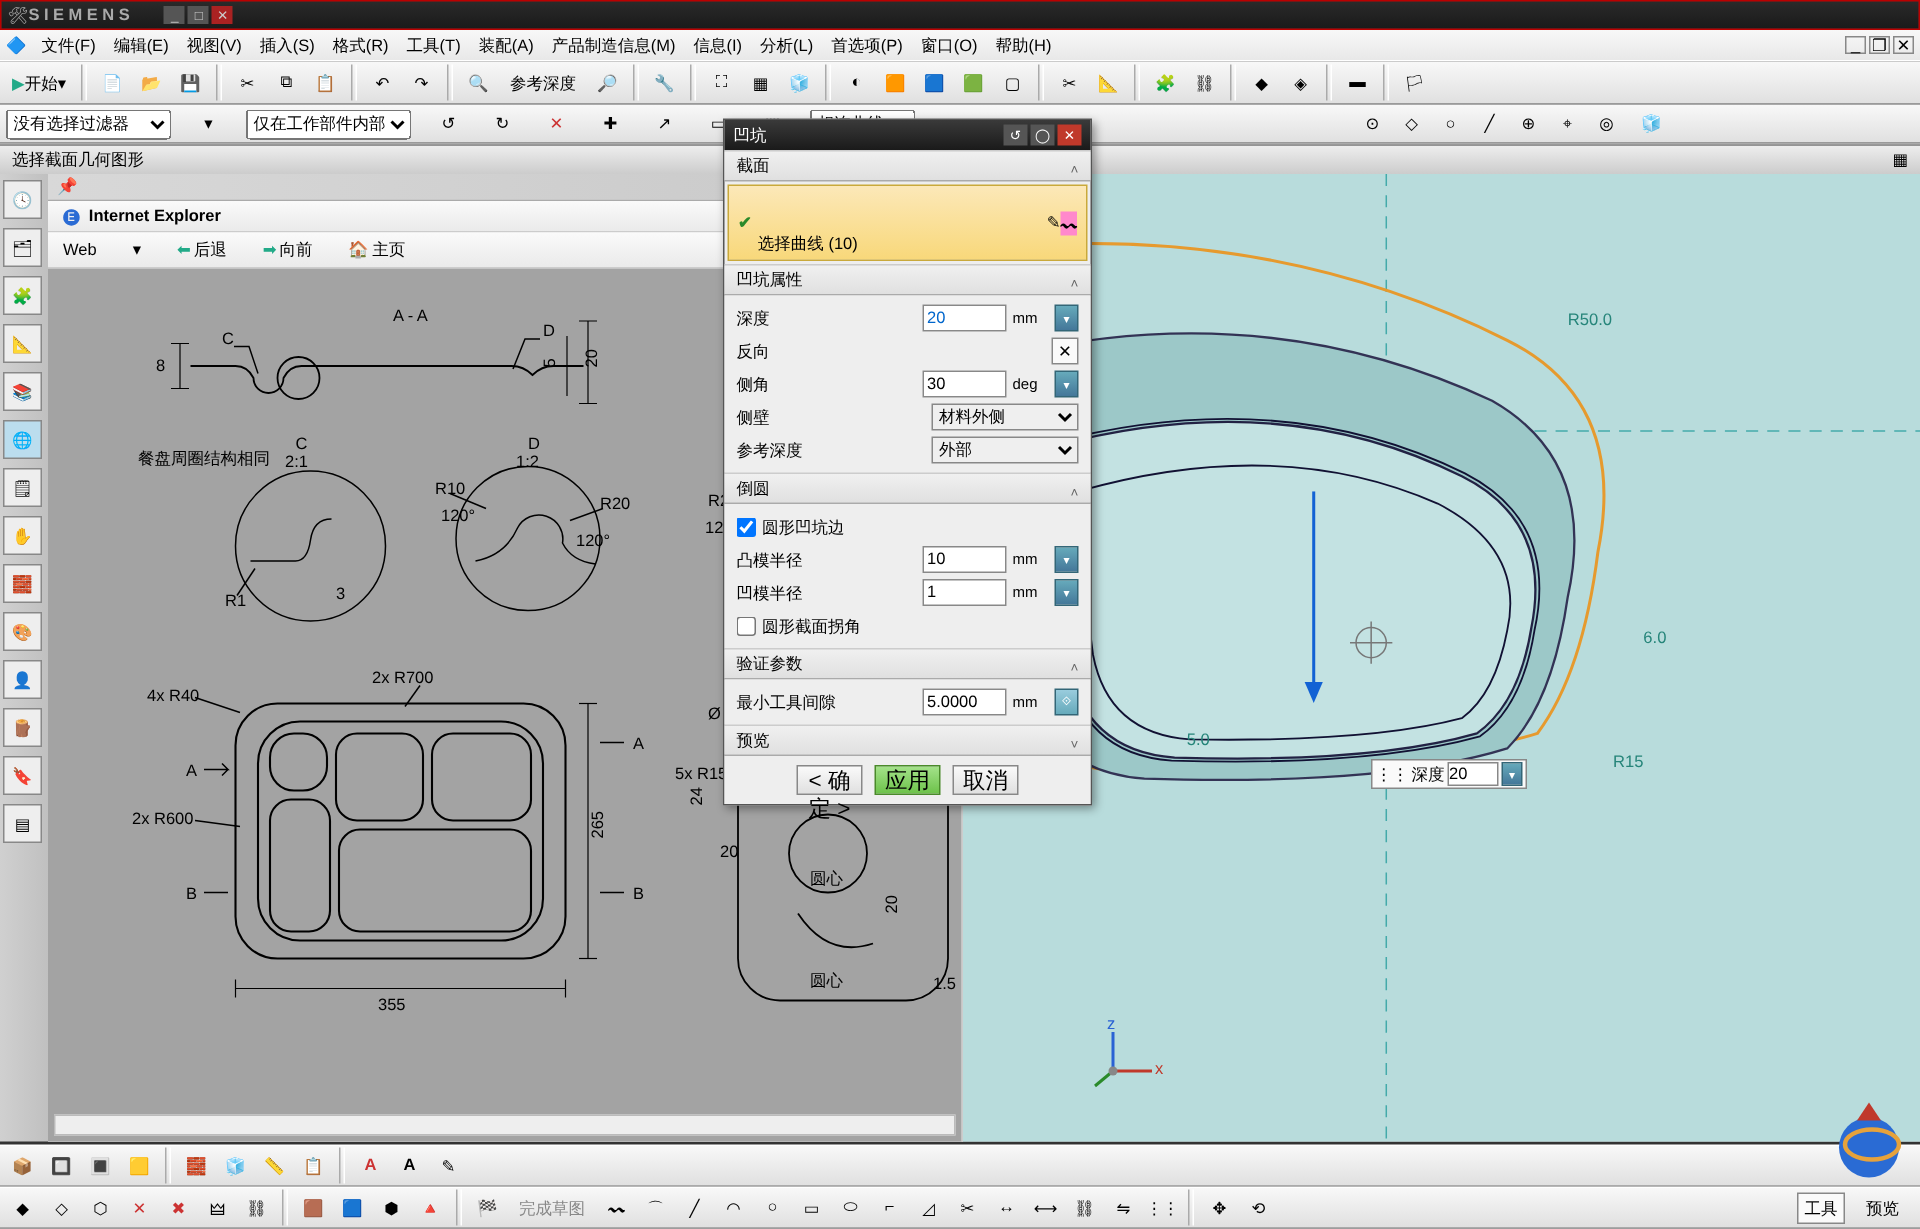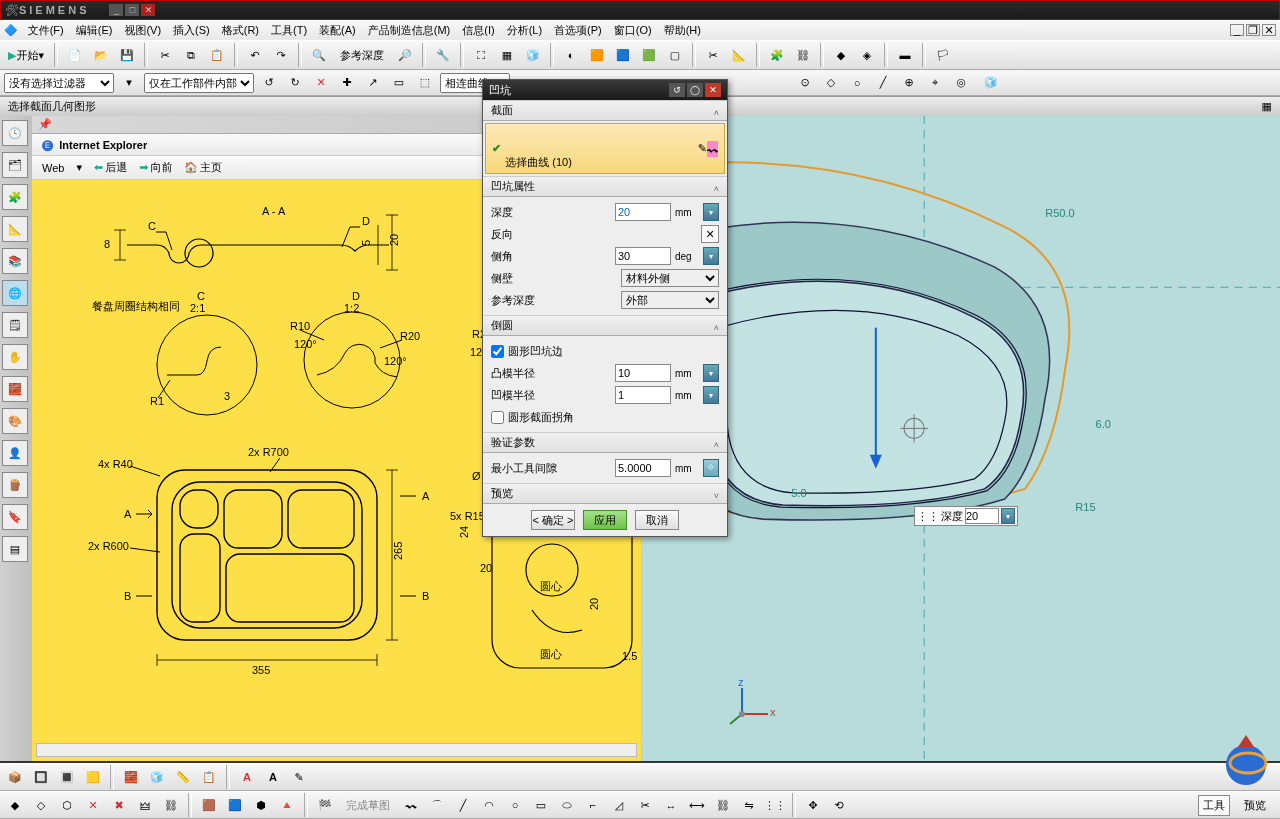--- a/index.html
+++ b/index.html
@@ -10,52 +10,52 @@
 .winbtns { display: flex; gap: 2px; }
 .winbtns span { width: 14px; height: 12px; background: #555; display: inline-flex; align-items: center; justify-content: center; color: #ccc; cursor: pointer; font-size: 9px; }
 .menubar { background: linear-gradient(#f8f8f8, #e8e8e8); height: 20px; display: flex; align-items: center; padding: 0 4px; }
 .menubar .menu-item { padding: 2px 6px; cursor: pointer; }
 .mdibtns { margin-left: auto; display: flex; gap: 2px; }
 .mdibtns span { width: 14px; height: 12px; border: 1px solid #888; display: inline-flex; align-items: center; justify-content: center; cursor: pointer; }
 .toolbar { background: linear-gradient(#f8f8f8, #e0e0e0); height: 30px; display: flex; align-items: center; padding: 0 4px; border-top: 1px solid #fff; border-bottom: 1px solid #aaa; gap: 4px; }
 .toolbar .sep { width: 4px; height: 24px; border-left: 1px solid #aaa; border-right: 1px solid #fff; margin: 0 2px; }
 .tb-btn { width: 22px; height: 22px; display: inline-flex; align-items: center; justify-content: center; cursor: pointer; border: 1px solid transparent; }
 .start-btn { display: flex; align-items: center; cursor: pointer; padding: 0 4px; }
-.selbar { background: linear-gradient(#f8f8f8, #e0e0e0); height: 26px; display: flex; align-items: center; padding: 0 4px; gap: 4px; border-bottom: 1px solid #aaa; }
+.selbar { background: linear-gradient(#f8f8f8, #e0e0e0); height: 26px; display: flex; align-items: center; padding: 0 4px; gap: 14px; border-bottom: 1px solid #aaa; }
 .selbar select { font-size: 11px; height: 20px; }
 .statusbar { background: linear-gradient(#eee, #ccc); height: 20px; display: flex; align-items: center; padding: 0 8px; border-top: 1px solid #999; font-size: 11px; }
 .main-area { display: flex; position: absolute; top: 116px; left: 0; right: 0; bottom: 58px; }
 .side-palette { width: 32px; background: linear-gradient(90deg, #d0d0d0, #c0c0c0); display: flex; flex-direction: column; padding: 4px 2px; gap: 6px; }
 .side-palette .pal-btn { width: 26px; height: 26px; border: 1px solid #888; background: #eee; display: flex; align-items: center; justify-content: center; cursor: pointer; }
 .workspace { flex: 1; display: flex; background: #fff; }
 .left-panel { width: 610px; background: #fff; border-right: 1px solid #ccc; display: flex; flex-direction: column; }
 .ie-header { background: linear-gradient(#fafafa, #eaeaea); padding: 4px 10px; display: flex; align-items: center; gap: 6px; border-bottom: 1px solid #ccc; }
-.ie-navbar { background: linear-gradient(#fafafa, #eaeaea); padding: 4px 10px; display: flex; align-items: center; gap: 12px; border-bottom: 1px solid #ccc; }
+.ie-navbar { background: linear-gradient(#fafafa, #eaeaea); padding: 4px 10px; display: flex; align-items: center; gap: 24px; border-bottom: 1px solid #ccc; }
 .ie-navbar .nav-btn { cursor: pointer; display: flex; align-items: center; gap: 2px; }
-.drawing-area { flex: 1; background: #fde047; position: relative; overflow: hidden; }
+.drawing-area { flex: 1; background: #a3a3a3; position: relative; overflow: hidden; }
 .model-area { flex: 1; background: #b3d9d9; position: relative; overflow: hidden; }
 .dialog { position: absolute; top: 79px; left: 482px; width: 246px; background: #eee; border: 1px solid #555; box-shadow: 2px 2px 6px rgba(0,0,0,0.4); z-index: 100; }
 .dlg-title { background: linear-gradient(#3a3a3a, #1a1a1a); color: #fff; height: 20px; display: flex; align-items: center; padding: 0 6px; }
 .dlg-title .t { flex: 1; }
 .dlg-title .dlg-btn { width: 16px; height: 14px; background: #c0392b; margin-left: 2px; display: flex; align-items: center; justify-content: center; cursor: pointer; font-size: 9px; color: #fff; }
 .dlg-title .dlg-btn.gray { background: #555; }
 .dlg-section { background: linear-gradient(#f0f0f0, #e0e0e0); padding: 2px 8px; border-top: 1px solid #ccc; border-bottom: 1px solid #aaa; display: flex; align-items: flex-end; }
 .dlg-section .chev { margin-left: auto; color: #666; font-size: 9px; cursor: pointer;}
 .dlg-body { padding: 4px 8px; background: #eee; }
 .dlg-row { display: flex; align-items: center; height: 22px; gap: 4px; }
 .dlg-row label { flex: 1; }
 .dlg-row input[type=text] { width: 56px; height: 18px; border: 1px solid #888; padding: 0 2px; font-size: 11px; }
 .dlg-row .unit { width: 24px; font-size: 10px; }
 .dlg-row .spin { width: 16px; height: 18px; background: linear-gradient(#6ab,#479); border: 1px solid #367; display: flex; align-items: center; justify-content: center; color: #fff; font-size: 8px; cursor: pointer;}
 .dlg-row select { flex: 1; height: 18px; border: 1px solid #888; max-width: 98px;}
 .dlg-row .icon-btn { width: 18px; height: 18px; border: 1px solid #888; background: #fafafa; display: flex; align-items:center; justify-content:center; cursor: pointer;}
 .sel-row { background: linear-gradient(#fce8b8, #f8d87a); padding: 3px 6px; display: flex; align-items: center; border: 1px solid #c9a93b; margin: 2px; }
 .sel-row .check { color: #2a8a2a; margin-right: 4px; font-weight: bold;}
 .dlg-buttons { padding: 6px; display: flex; justify-content: center; gap: 8px; background: #eee; }
-.dlg-buttons button { width: 44px; height: 20px; border: 1px solid #888; background: linear-gradient(#fafafa,#e0e0e0); cursor: pointer; font-size: 11px; }
+.dlg-buttons button { width: 44px; height: 20px; border: 1px solid #888; background: linear-gradient(#fafafa,#e0e0e0); cursor: pointer; font-size: 15px; }
 .dlg-buttons button.primary { background: linear-gradient(#a4e28a,#6dc24a); border-color: #4a8a2a;}
 .bottom-toolbars { position: absolute; left: 0; right: 0; bottom: 0; }
 .floating-input { position: absolute; top: 506px; left: 914px; background: #fafafa; border: 1px solid #888; display: flex; align-items: center; padding: 1px 2px; gap: 2px; z-index: 50;}
 .floating-input input { width: 34px; height: 16px; border: 1px solid #888; font-size: 11px;}
 .floating-input .spin { width: 14px; height: 16px; background: linear-gradient(#6ab,#479); border: 1px solid #367; color: #fff; font-size: 8px; display:flex;align-items:center;justify-content:center;cursor:pointer;}
 svg text { font-family: Arial, sans-serif; }
 
 .resource-bar { background: linear-gradient(90deg, #d8d8d8, #c8c8c8); display: flex; align-items: center; padding: 2px 6px; gap: 6px; border-bottom: 1px solid #aaa; }
 .corner-logo { position: absolute; right: 6px; bottom: 30px; width: 56px; height: 56px; z-index: 40; }
 .triad { position: absolute; left: 728px; top: 680px; z-index: 30; }

